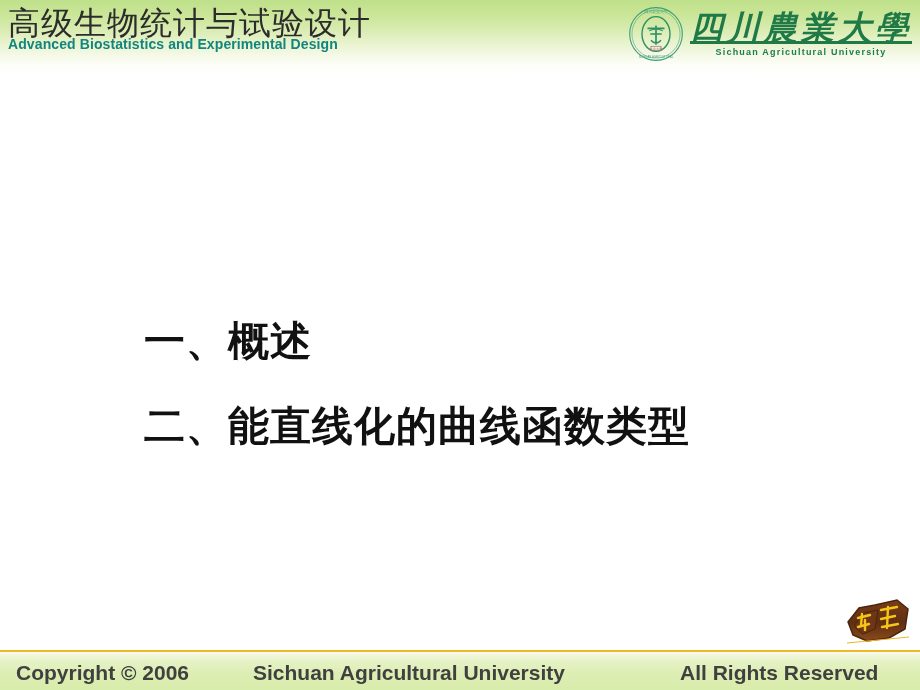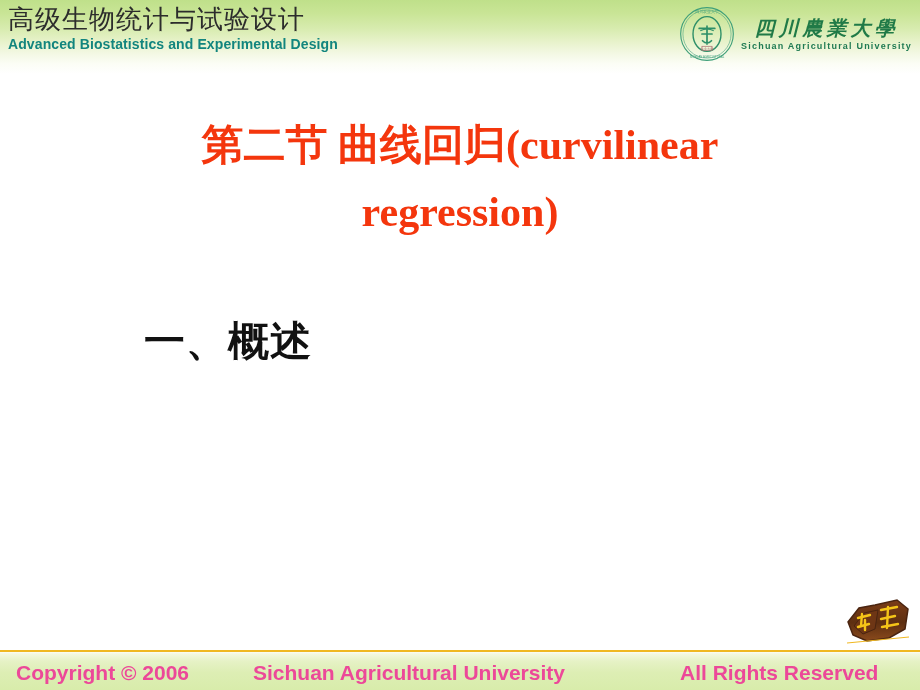--- a/index.html
+++ b/index.html
@@ -36,21 +36,21 @@
         #e7f2ca 56%,
         #f3f8e3 72%,
         #fbfdf5 86%,
         #ffffff 100%);
   }
   .header-title-cn {
     position: absolute;
     left: 8px;
     top: 2px;
     font-family: "Liberation Serif", serif;
-    font-size: 26px;
+    font-size: 32px;
     letter-spacing: 1px;
     color: #2c2c2c;
     white-space: nowrap;
   }
   .header-title-en {
     position: absolute;
     left: 8px;
     top: 36px;
     font-family: "Liberation Sans", sans-serif;
     font-size: 14px;
@@ -76,27 +76,28 @@
   }
   .logo-wordmark {
     margin-left: 6px;
     display: flex;
     flex-direction: column;
     align-items: center;
     justify-content: center;
   }
   .logo-cn {
     font-family: "Liberation Serif", serif;
-    font-size: 20px;
+    font-size: 33px;
     font-weight: 700;
     font-style: italic;
     color: #207a47;
     letter-spacing: 4px;
     line-height: 1.05;
     white-space: nowrap;
+    text-decoration: underline;
   }
   .logo-en {
     font-family: "Liberation Sans", sans-serif;
     font-size: 9px;
     font-weight: 700;
     color: #1f7a52;
     letter-spacing: 1.2px;
     margin-top: 2px;
     white-space: nowrap;
   }
@@ -173,21 +174,21 @@
     top: 655px;
     width: 920px;
     height: 35px;
     display: flex;
     align-items: center;
   }
   .footer-text {
     font-family: "Liberation Sans", sans-serif;
     font-weight: 700;
     font-size: 21px;
-    color: #ec4899;
+    color: #404040;
     white-space: nowrap;
     position: absolute;
   }
   .footer-copyright { left: 16px; }
   .footer-org { left: 253px; }
   .footer-rights { left: 680px; }
 </style>
 </head>
 <body>
 
@@ -214,27 +215,24 @@
       </svg>
 
       <div class="logo-wordmark">
         <div class="logo-cn">四川農業大學</div>
         <div class="logo-en">Sichuan Agricultural University</div>
       </div>
 
     </div>
   </div>
 
-  <div class="main-title">
-    <div>第二节  曲线回归(curvilinear</div>
-    <div>regression)</div>
-  </div>
 
   <div class="outline">
     <div class="outline-item">一、概述</div>
+    <div class="outline-item">二、能直线化的曲线函数类型</div>
   </div>
 
   <svg class="return-button" viewBox="0 0 66 50">
     <defs>
       <linearGradient id="ribbonGrad" x1="0" y1="0" x2="0" y2="1">
         <stop offset="0%" stop-color="#7a3c18"></stop>
         <stop offset="55%" stop-color="#5e2f11"></stop>
         <stop offset="100%" stop-color="#8a4a1c"></stop>
       </linearGradient>
     </defs>

